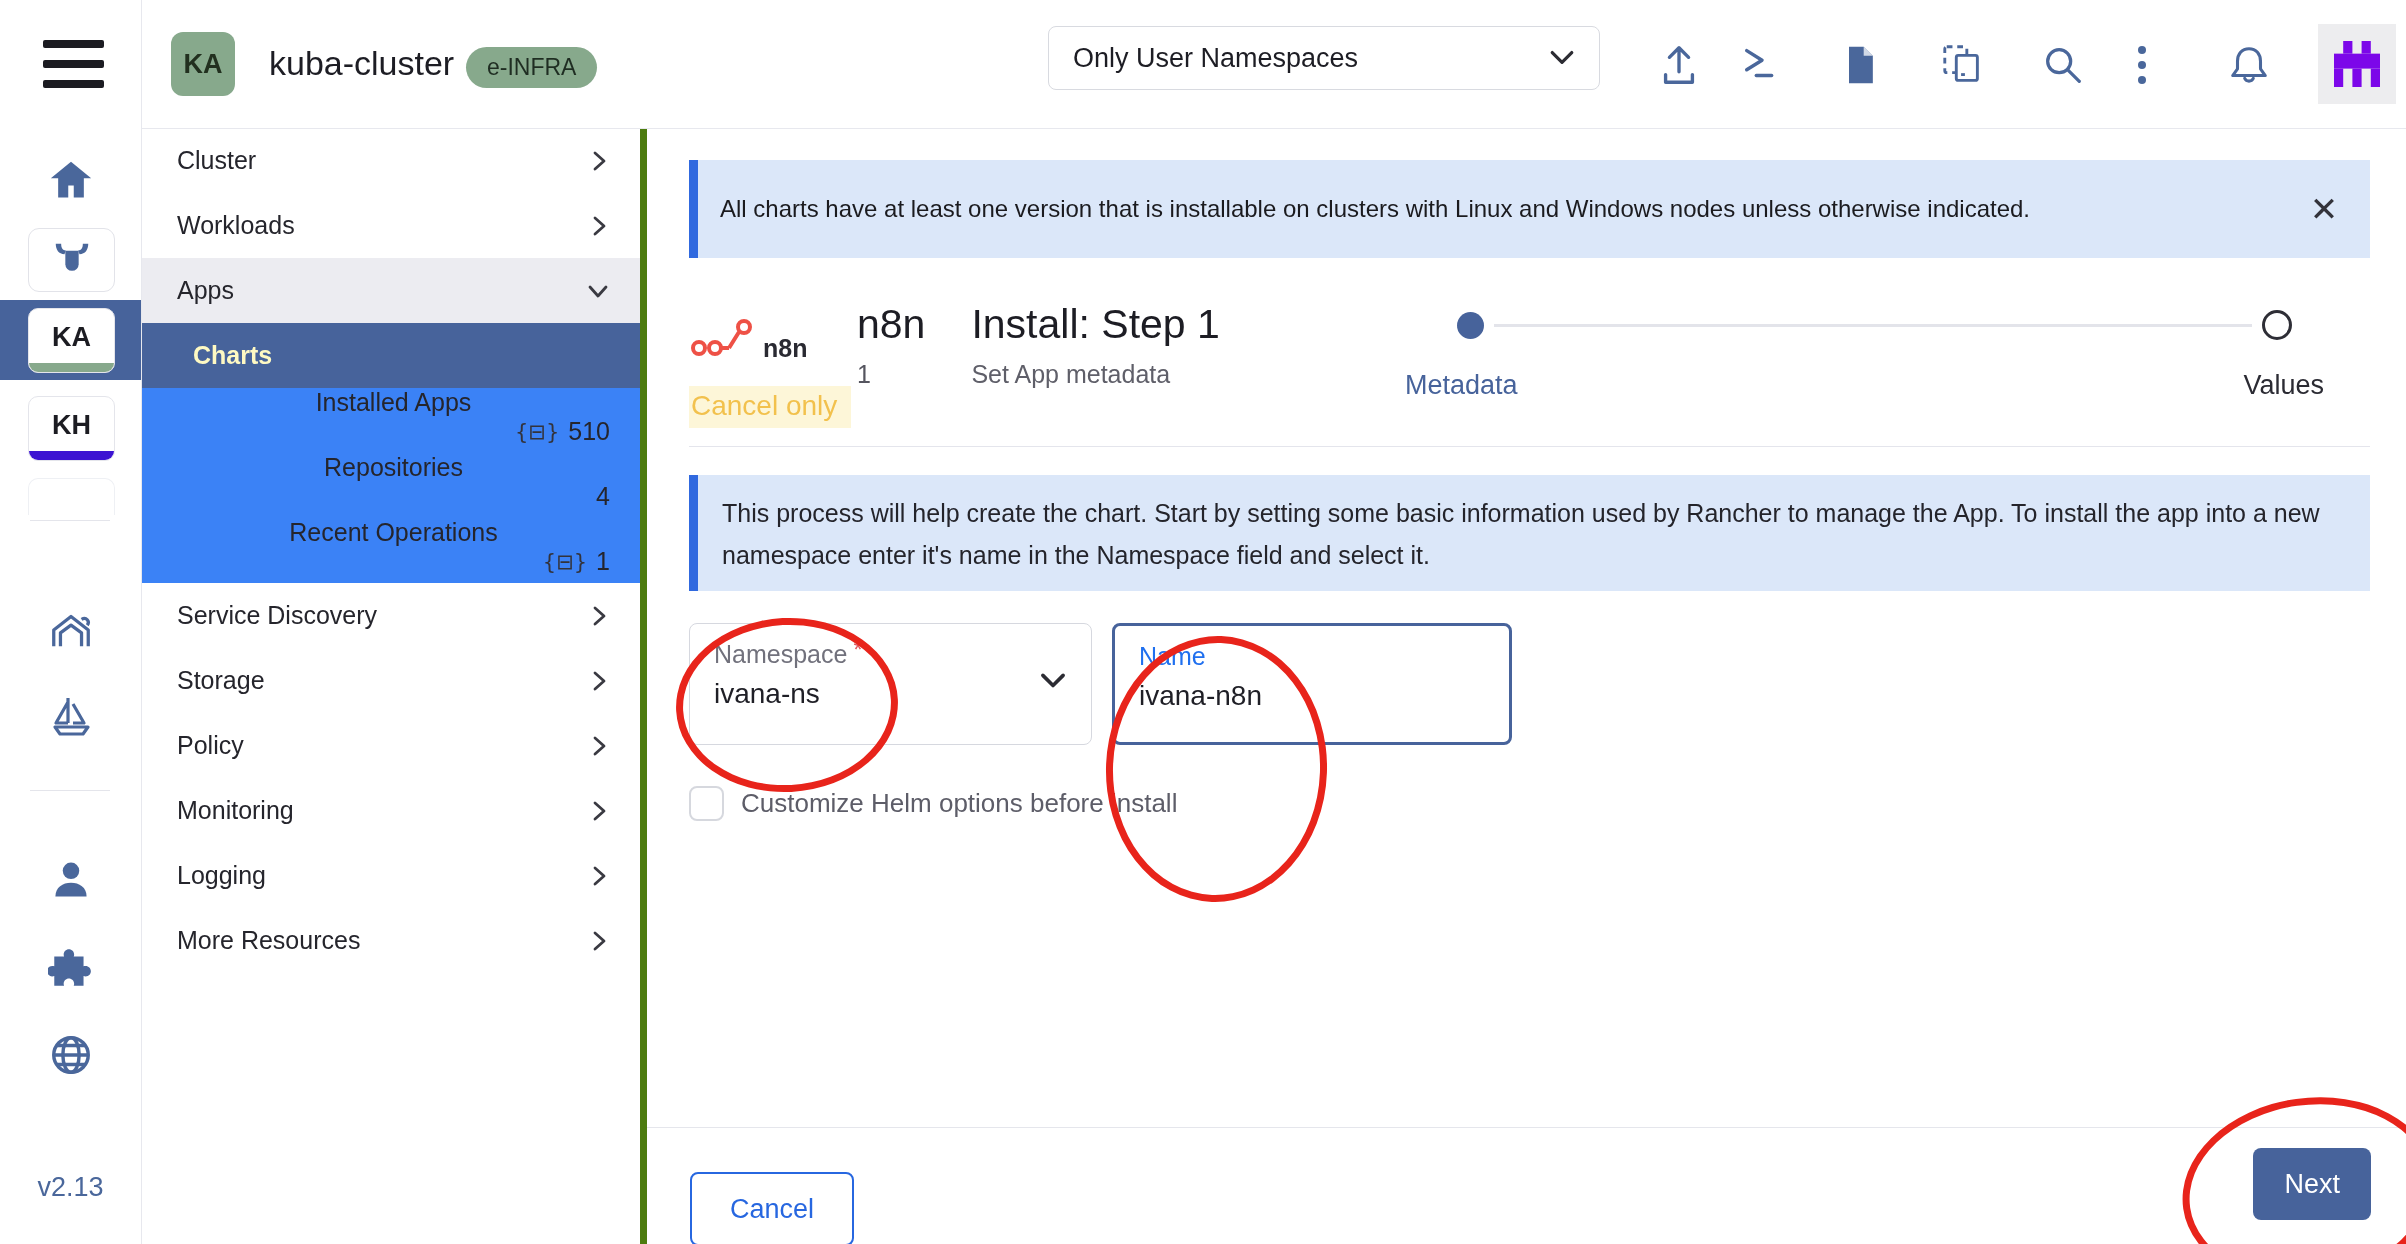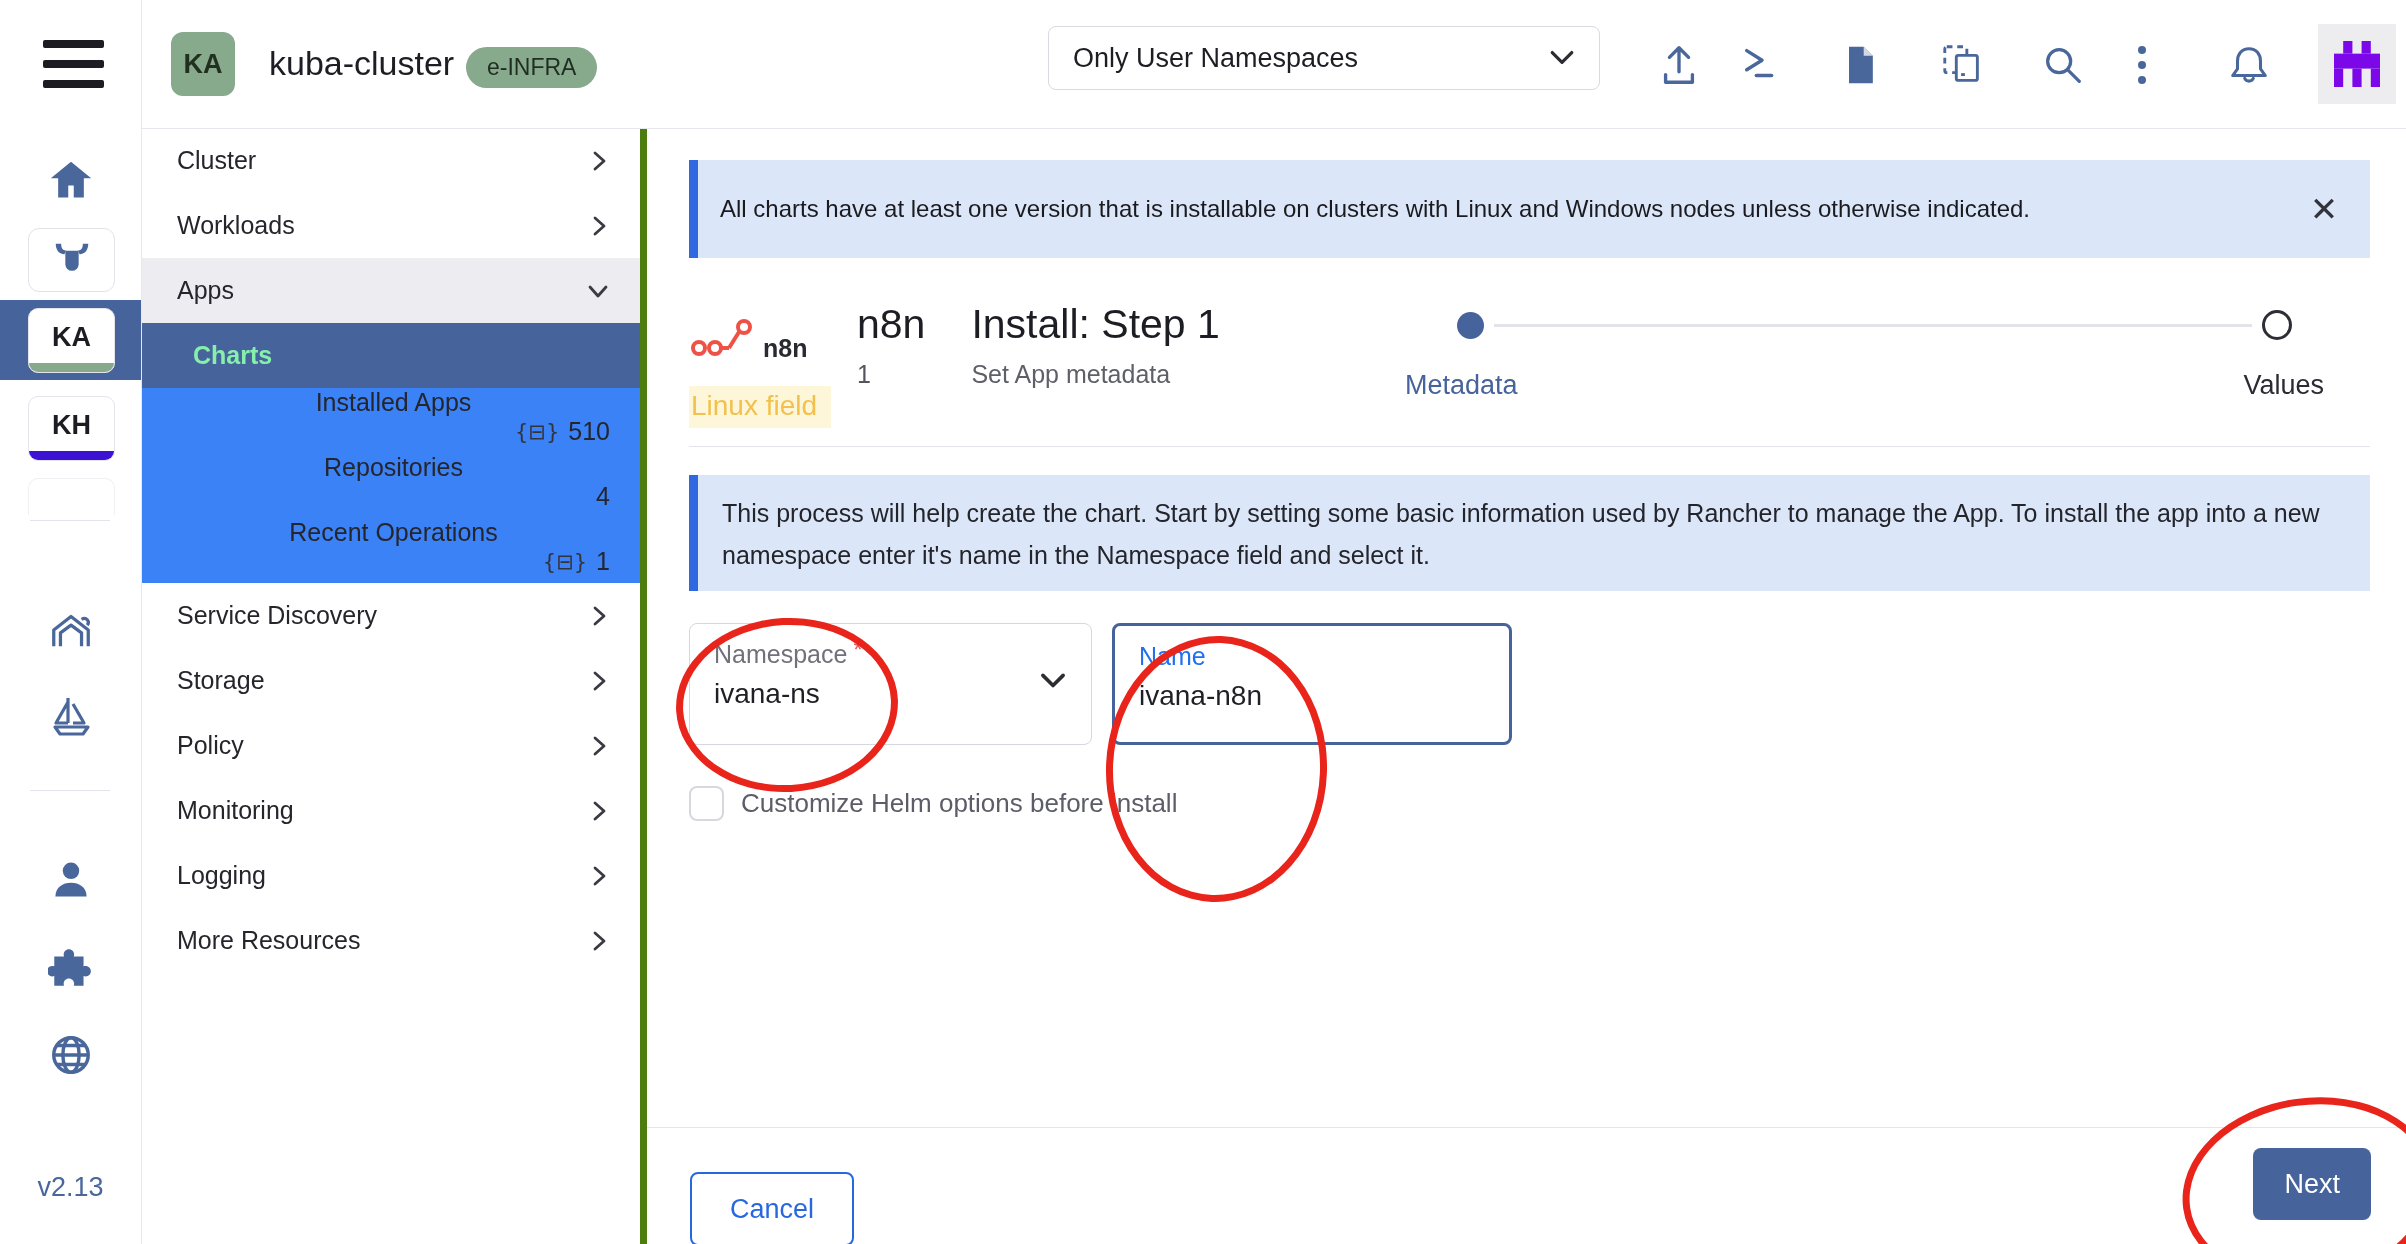--- a/index.html
+++ b/index.html
@@ -43,21 +43,21 @@
         display:flex;align-items:center;justify-content:center;}
 
   
   .nav{position:absolute;left:141px;top:128px;bottom:0;width:499px;background:#fff;
         border-right:7px solid #4d7c0f;z-index:4;}
   .nav-row{height:65px;display:flex;align-items:center;padding:0 30px 0 36px;font-size:25px;
         color:#25252c;cursor:pointer;box-sizing:border-box;}
   .nav-row .chev{margin-left:auto;color:#3a3a42;display:flex;}
   .nav-row.group{background:#ececf1;}
   .nav-row.sub{background:#3b82f6;padding-left:36px;flex-direction:column;}
-  .nav-row.selected{background:#47639b;color:#86efac;font-weight:700;padding-left:52px;}
+  .nav-row.selected{background:#47639b;color:#fef9c3;font-weight:700;padding-left:52px;}
   .nav-count{margin-left:auto;display:flex;align-items:center;gap:9px;font-size:25px;color:#25252c;}
   .count-ico{font-family:"DejaVu Sans",sans-serif;font-size:21px;color:#33333b;}
 
   
   .main{position:absolute;left:641px;top:128px;right:0;bottom:0;background:#fff;}
   .banner{position:absolute;left:48px;right:36px;top:32px;height:98px;background:#dbe7f9;
         border-left:9px solid #3069df;display:flex;align-items:center;box-sizing:border-box;
         padding:0 120px 0 22px;font-size:24px;color:#1b1b1f;}
   .banner-close{position:absolute;right:30px;top:33px;width:32px;height:32px;color:#33333b;
         cursor:pointer;display:flex;align-items:center;justify-content:center;font-size:34px;line-height:1;}
@@ -394,21 +394,21 @@
           <div class="step-line"></div>
           <div class="step-circle"></div>
         </div>
         <div class="stepper-labels">
           <span class="step-label-active">Metadata</span>
           <span class="step-label">Values</span>
         </div>
       </div>
     </div>
 
-    <div class="os-badge">Linux field</div>
+    <div class="os-badge">Cancel only</div>
     <div class="head-divider"></div>
 
     <div class="info-box">This process will help create the chart. Start by setting some basic information used by Rancher to manage the App. To install the app into a new namespace enter it's name in the Namespace field and select it.</div>
 
     <div class="field field-namespace">
       <span class="field-label">
         <span>Namespace</span><span class="req">*</span>
       </span>
       <span class="field-value">ivana-ns</span>
       <span class="select-chev">

